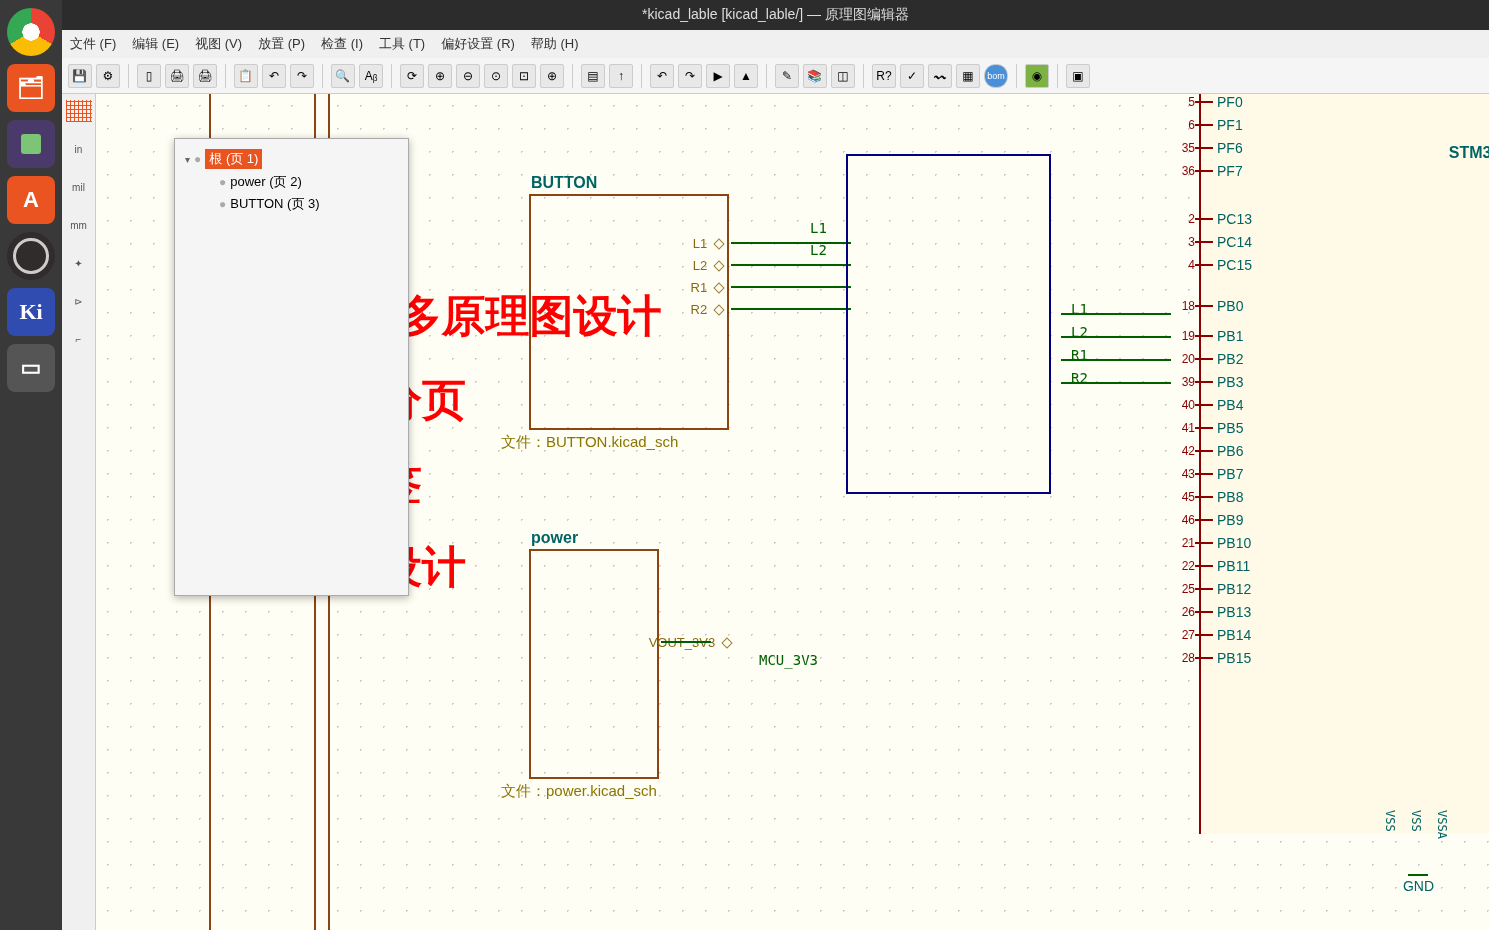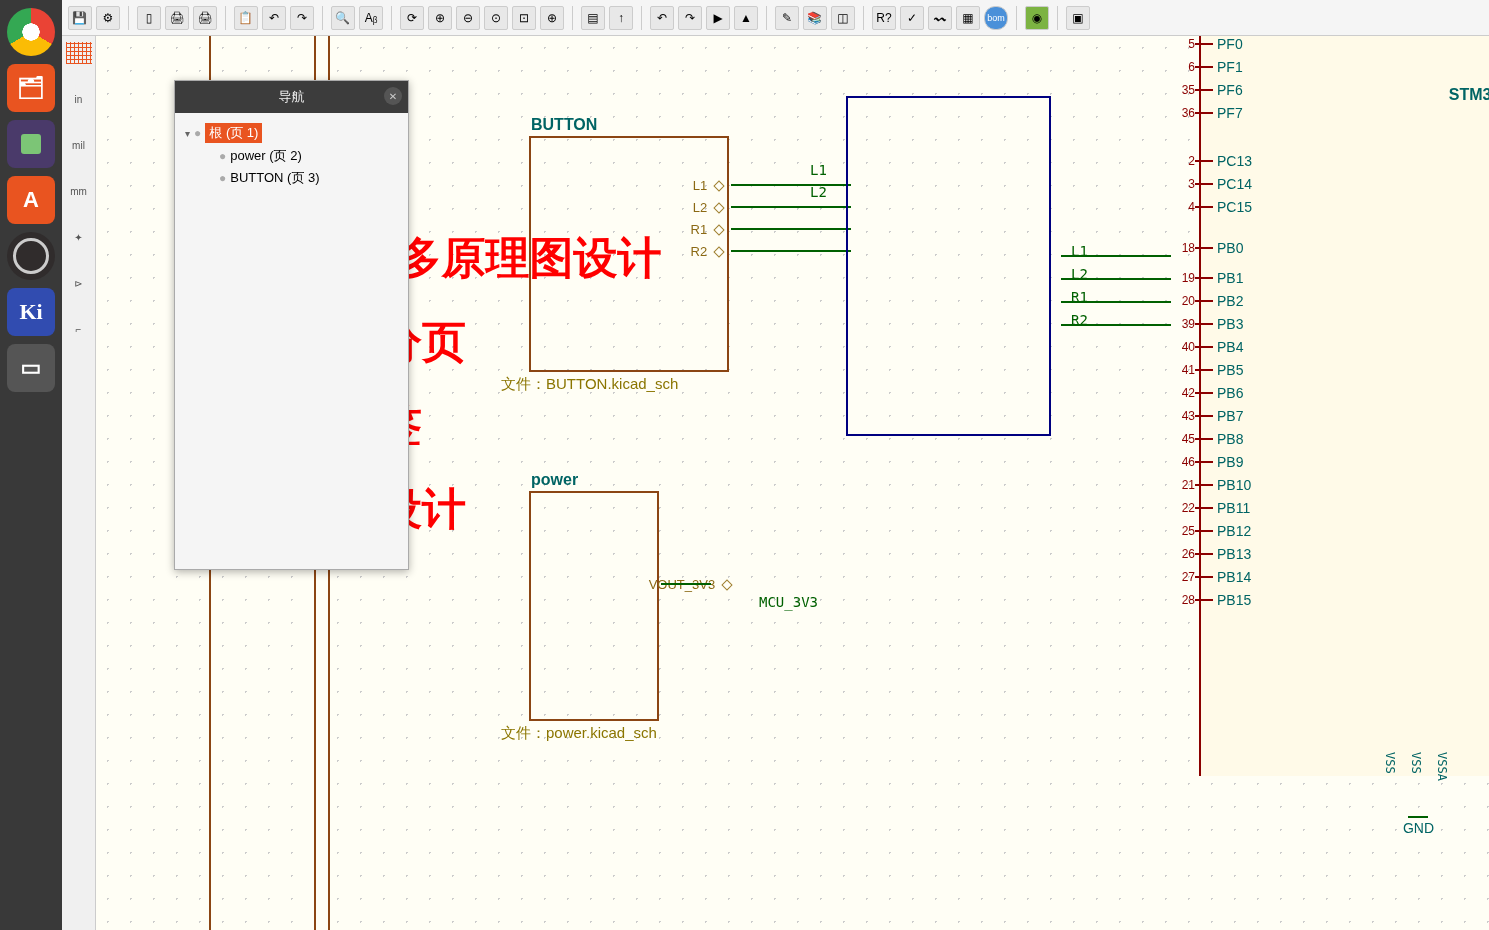--- a/index.html
+++ b/index.html
@@ -22,21 +22,21 @@
 .main { flex: 1; display: flex; flex-direction: column; }
 .titlebar { background: #2c2c2c; color: #ddd; height: 30px; display: flex; align-items: center; justify-content: center; font-size: 14px; }
 .menubar { background: #f0f0f0; height: 28px; display: flex; align-items: center; padding: 0 8px; gap: 16px; font-size: 13px; color: #333; }
 .menubar span { cursor: pointer; }
 .toolbar { background: #f5f5f5; height: 36px; border-bottom: 1px solid #ccc; display: flex; align-items: center; padding: 0 6px; gap: 4px; }
 .tb-btn { width: 24px; height: 24px; background: #e8e8e8; border: 1px solid #ccc; border-radius: 2px; cursor: pointer; display: flex; align-items: center; justify-content: center; font-size: 12px; }
 .tb-sep { width: 1px; height: 24px; background: #ccc; margin: 0 4px; }
 
 
 .workspace { flex: 1; display: flex; position: relative; }
-.left-toolbar { width: 34px; background: #f0f0f0; border-right: 1px solid #ccc; display: flex; flex-direction: column; align-items: center; padding-top: 6px; gap: 24px; }
+.left-toolbar { width: 34px; background: #f0f0f0; border-right: 1px solid #ccc; display: flex; flex-direction: column; align-items: center; padding-top: 6px; gap: 16px; }
 .lt-btn { width: 26px; height: 22px; display: flex; align-items: center; justify-content: center; font-size: 10px; color: #555; cursor: pointer; }
 .lt-btn.grid { background: repeating-linear-gradient(0deg, #e95420 0 1px, transparent 1px 4px), repeating-linear-gradient(90deg, #e95420 0 1px, transparent 1px 4px); }
 
 .canvas { flex: 1; background: #fffef5; background-image: radial-gradient(circle, #ccc 1px, transparent 1px); background-size: 23px 23px; position: relative; overflow: hidden; }
 
 
 .nav-panel { position: absolute; left: 78px; top: 44px; width: 235px; background: #f5f5f5; border: 1px solid #aaa; box-shadow: 0 2px 8px rgba(0,0,0,0.3); z-index: 10; }
 .nav-title { background: #3c3c3c; color: #eee; height: 32px; display: flex; align-items: center; justify-content: center; font-size: 13px; position: relative; }
 .nav-close { position: absolute; right: 6px; top: 6px; width: 18px; height: 18px; background: #555; border-radius: 50%; color: #ccc; font-size: 10px; display: flex; align-items: center; justify-content: center; cursor: pointer; }
 .nav-tree { padding: 8px 10px 380px 10px; font-size: 13px; }
@@ -80,21 +80,34 @@
   <div class="launcher-icon chrome"></div>
   <div class="launcher-icon files">🗂</div>
   <div class="launcher-icon emacs"></div>
   <div class="launcher-icon software">A</div>
   <div class="launcher-icon obs"></div>
   <div class="launcher-icon kicad">Ki</div>
   <div class="launcher-icon recorder">▭</div>
 </div>
 
 <div class="main">
-
+  <div class="titlebar">
+    <span>*kicad_lable [kicad_lable/] — 原理图编辑器</span>
+  </div>
+
+  <div class="menubar">
+    <span>文件 (F)</span>
+    <span>编辑 (E)</span>
+    <span>视图 (V)</span>
+    <span>放置 (P)</span>
+    <span>检查 (I)</span>
+    <span>工具 (T)</span>
+    <span>偏好设置 (R)</span>
+    <span>帮助 (H)</span>
+  </div>
 
   <div class="toolbar">
     <div class="tb-btn">💾</div>
     <div class="tb-btn">⚙</div>
     <div class="tb-sep"></div>
     <div class="tb-btn">▯</div>
     <div class="tb-btn">🖨</div>
     <div class="tb-btn">🖨</div>
     <div class="tb-sep"></div>
     <div class="tb-btn">📋</div>
@@ -145,24 +158,20 @@
       <div class="lt-btn">⌐</div>
     </div>
 
     <div class="canvas">
 
       <div style="position:absolute;left:113px;top:0;width:2px;height:100%;background:#8B4513;"></div>
       <div style="position:absolute;left:218px;top:0;width:2px;height:100%;background:#8B4513;"></div>
       <div style="position:absolute;left:232px;top:0;width:2px;height:100%;background:#8B4513;"></div>
 
       <div class="nav-panel">
-        <div class="nav-title">
-          <span>导航</span>
-          <span class="nav-close">✕</span>
-        </div>
         <div class="nav-tree">
           <div class="tree-item">
             <span class="tree-caret">▾</span>
             <span class="tree-bullet">●</span>
             <span class="tree-label sel">根 (页 1)</span>
           </div>
           <div class="tree-item tree-child">
             <span class="tree-bullet">●</span>
             <span>power (页 2)</span>
           </div>

